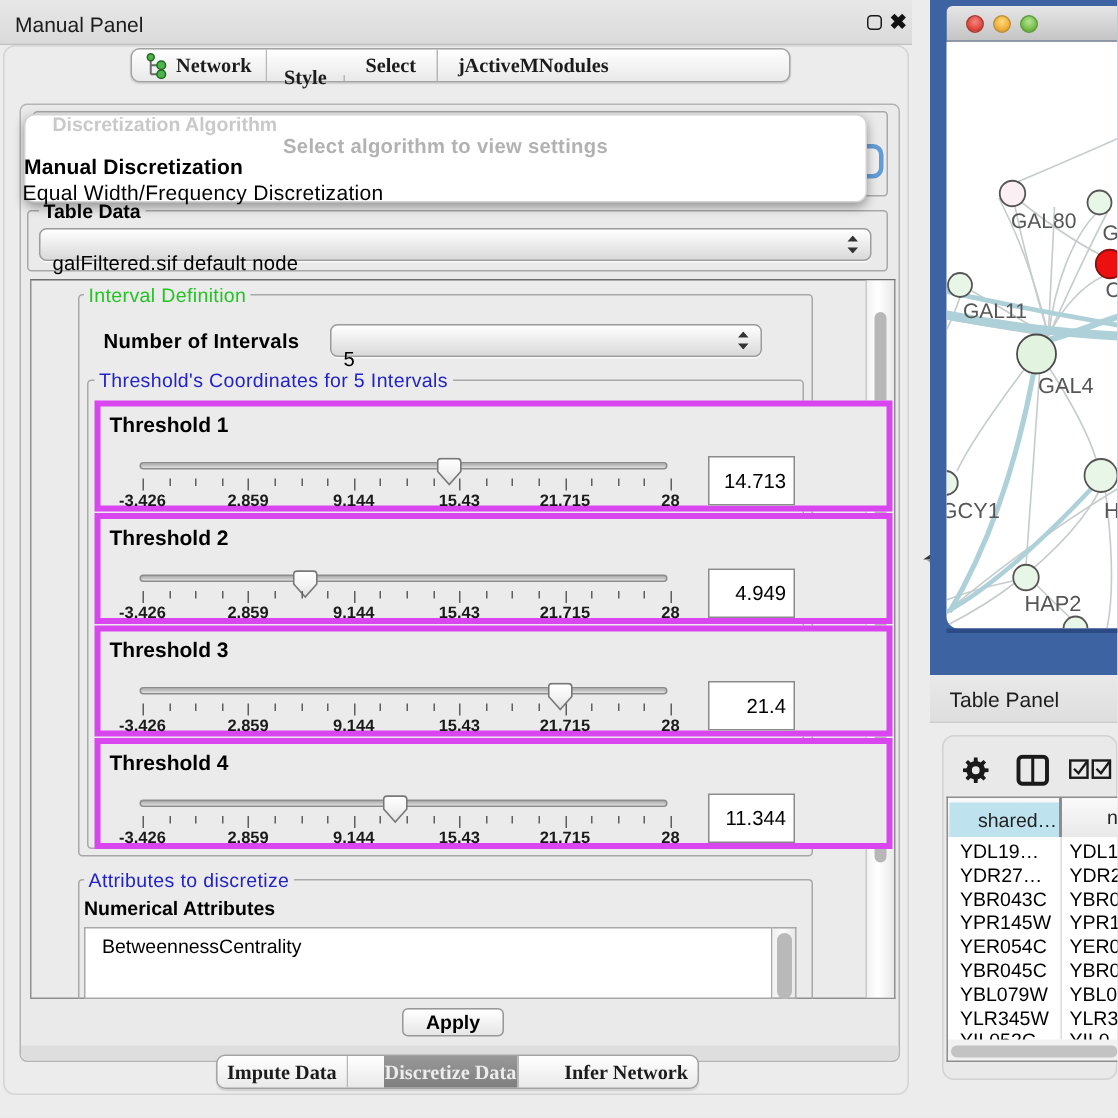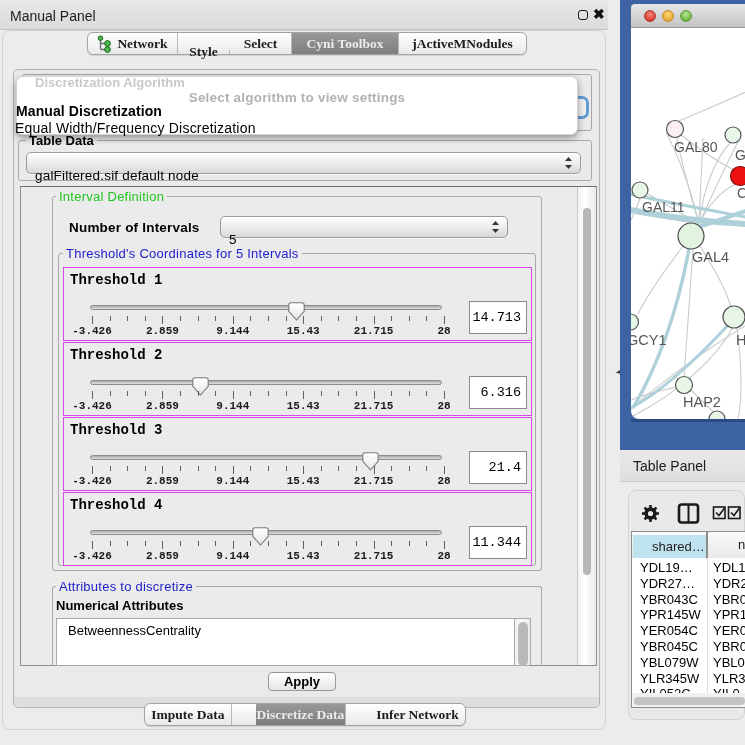--- a/index.html
+++ b/index.html
@@ -50,21 +50,21 @@
 #sbthumb { left:583px; top:208px; width:8px; height:367px; border-radius:4px; background:#b7b7b7; }
 
 .group { border:1px solid #a8a8a8; border-radius:3px; }
 .glabel { font-size:13px; background:#ebebeb; padding:0 3px; letter-spacing:0.25px; }
 #ivgroup { left:52px; top:196px; width:490px; height:375px; }
 #ivlabel { left:56px; top:189px; color:#21c521; }
 #noi { left:69px; top:220px; font-size:13.5px; font-weight:bold; color:#000; letter-spacing:0.2px; }
 #thgroup { left:58px; top:253px; width:478px; height:313px; }
 #thlabel { left:63px; top:246px; color:#2222cc; }
 
-.tpanel { left:63px; width:469px; height:74px; border:1px solid #d946ef; background:#ebebeb;font-family:Liberation Mono, monospace; }
+.tpanel { left:63px; width:532px; height:74px; border:4px solid #d946ef; background:#ebebeb; }
 .tname { position:absolute; left:6px; top:4px; font-size:14px; font-weight:bold; color:#000; }
 .vbox { position:absolute; left:405px; top:33px; width:58px; height:33px; background:#fff; border:1px solid #8a8a8a; font-size:13.5px; color:#000; display:flex; align-items:center; justify-content:flex-end; padding-right:5px; }
 .track { position:absolute; left:26px; top:37px; width:352px; height:5px; border-radius:3px; border:1px solid #8d8d8d; background:linear-gradient(#a9a9a9,#e0e0e0); }
 .thumb { position:absolute; top:33.5px; width:17px; height:19px; }
 .tlabels { position:absolute; left:0; top:57px; width:469px; font-size:11px; font-weight:bold; color:#1a1a1a; }
 .tlabels span { position:absolute; transform:translateX(-50%); }
 
 #atgroup { left:52px; top:586px; width:490px; height:80px; border-bottom:none; border-bottom-left-radius:0; border-bottom-right-radius:0; }
 #atlabel { left:56px; top:579px; color:#2222cc; }
 #numattr { left:56px; top:598px; font-size:13px; font-weight:bold; color:#000; }
@@ -113,21 +113,20 @@
 
 <div class="abs seg" id="toptabs">
   <div class="s s1"><svg width="15" height="18" viewBox="0 0 15 18" style="margin-right:5px">
         <path d="M3.5 5 V14.5 M3.5 8.5 H8 M3.5 14.5 H8" stroke="#6a6a6a" stroke-width="1.3" fill="none"></path>
         <circle cx="3.5" cy="3.2" r="2.3" fill="#4db34d" stroke="#1e6b1e"></circle>
         <circle cx="10.5" cy="8.5" r="2.9" fill="#4db34d" stroke="#1e6b1e"></circle>
         <circle cx="10.5" cy="14.5" r="2.9" fill="#4db34d" stroke="#1e6b1e"></circle>
       </svg>Network</div>
   <div class="s s2">Style</div>
   <div class="s s3">Select</div>
-  <div class="s s4 sel">Cyni Toolbox</div>
   <div class="s s5">jActiveMNodules</div>
 </div>
 
 <div class="abs" id="dock"></div>
 <div class="abs" id="panel"></div>
 <div class="abs" id="panelstrip"></div>
 <div class="abs" id="dagroup"></div>
 <div class="abs" id="focusring"></div>
 
 <div class="abs" id="tdgroup"></div>
@@ -235,21 +234,21 @@
     <div style="position:absolute;left:362.4px;top:48px;width:1px;height:5px;background:#5f5f5f"></div>
     <div style="position:absolute;left:380.0px;top:48px;width:1px;height:8px;background:#5f5f5f"></div>
     <div class="tlabels">
       <span style="left:28.0px">-3.426</span>
       <span style="left:98.4px">2.859</span>
       <span style="left:168.8px">9.144</span>
       <span style="left:239.2px">15.43</span>
       <span style="left:309.6px">21.715</span>
       <span style="left:380.0px">28</span>
     </div>
-    <div class="vbox">6.316</div>
+    <div class="vbox">4.949</div>
   </div>
 <div class="abs tpanel" style="top:417px" id="tp3">
     <div class="tname">Threshold 3</div>
     <div class="track"></div>
     <svg class="thumb" style="left:298px" width="17" height="19" viewBox="0 0 17 19">
       <path d="M3.1 0.7 H13.9 Q16.2 0.7 16.2 3 V9.3 L8.5 18 L0.8 9.3 V3 Q0.8 0.7 3.1 0.7 Z" fill="url(#tgtp3)" stroke="#787878" stroke-width="1.1"></path>
       <defs>
         <linearGradient id="tgtp3" x1="0" y1="0" x2="0" y2="1">
           <stop offset="0" stop-color="#ffffff"></stop>
           <stop offset="0.55" stop-color="#f2f2f2"></stop>

